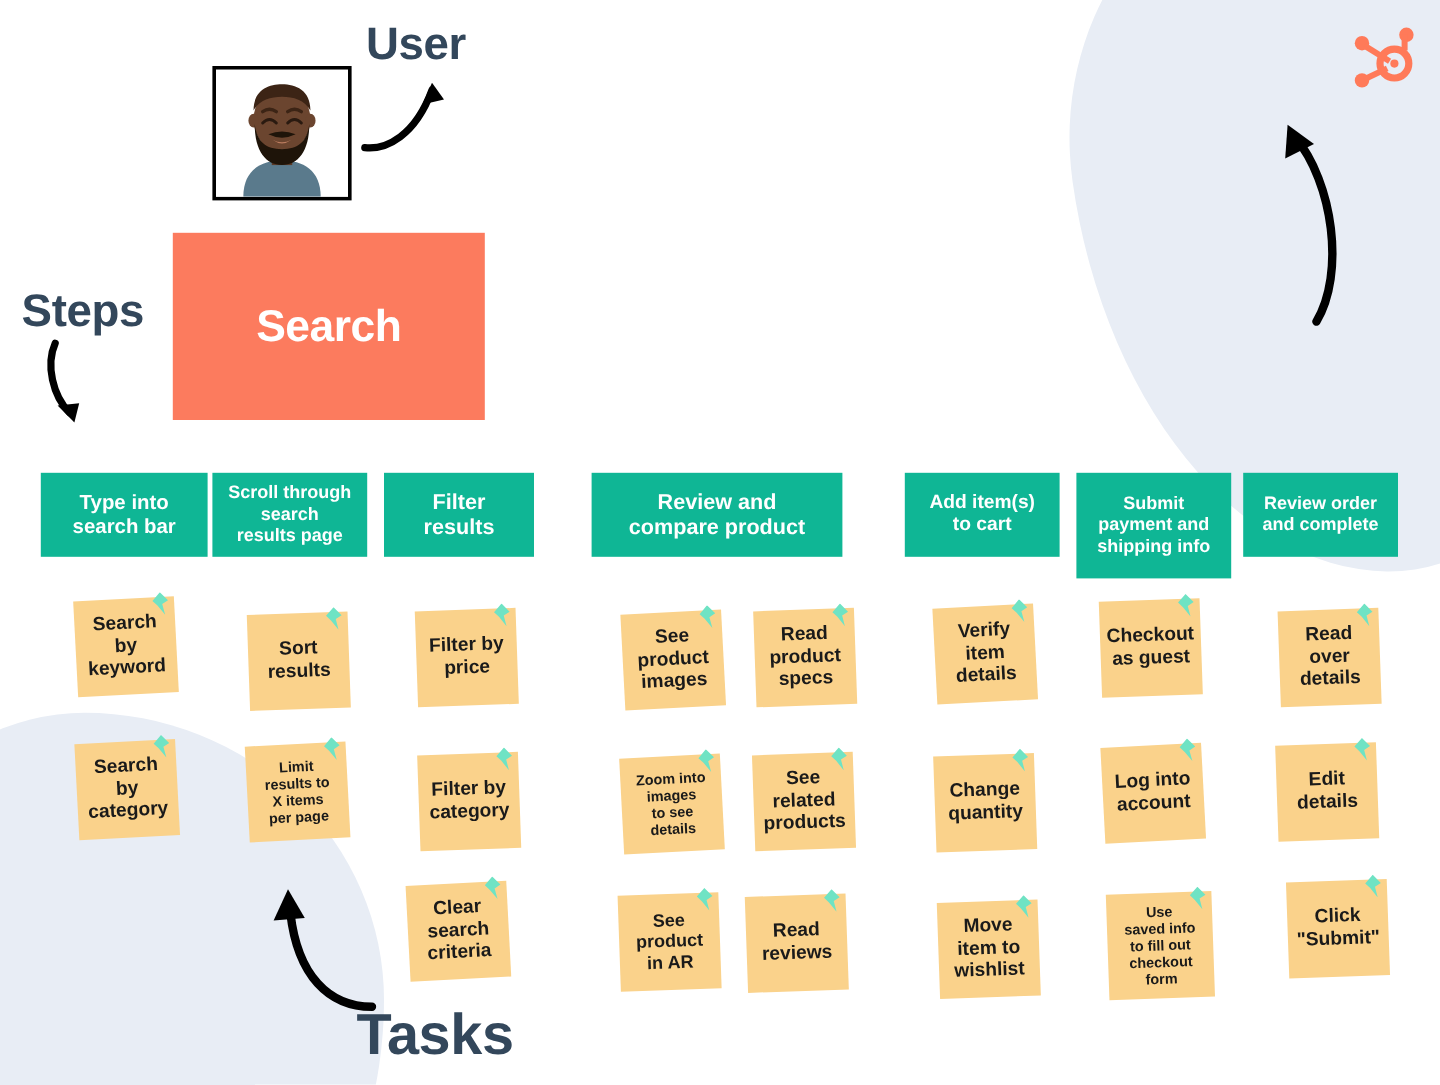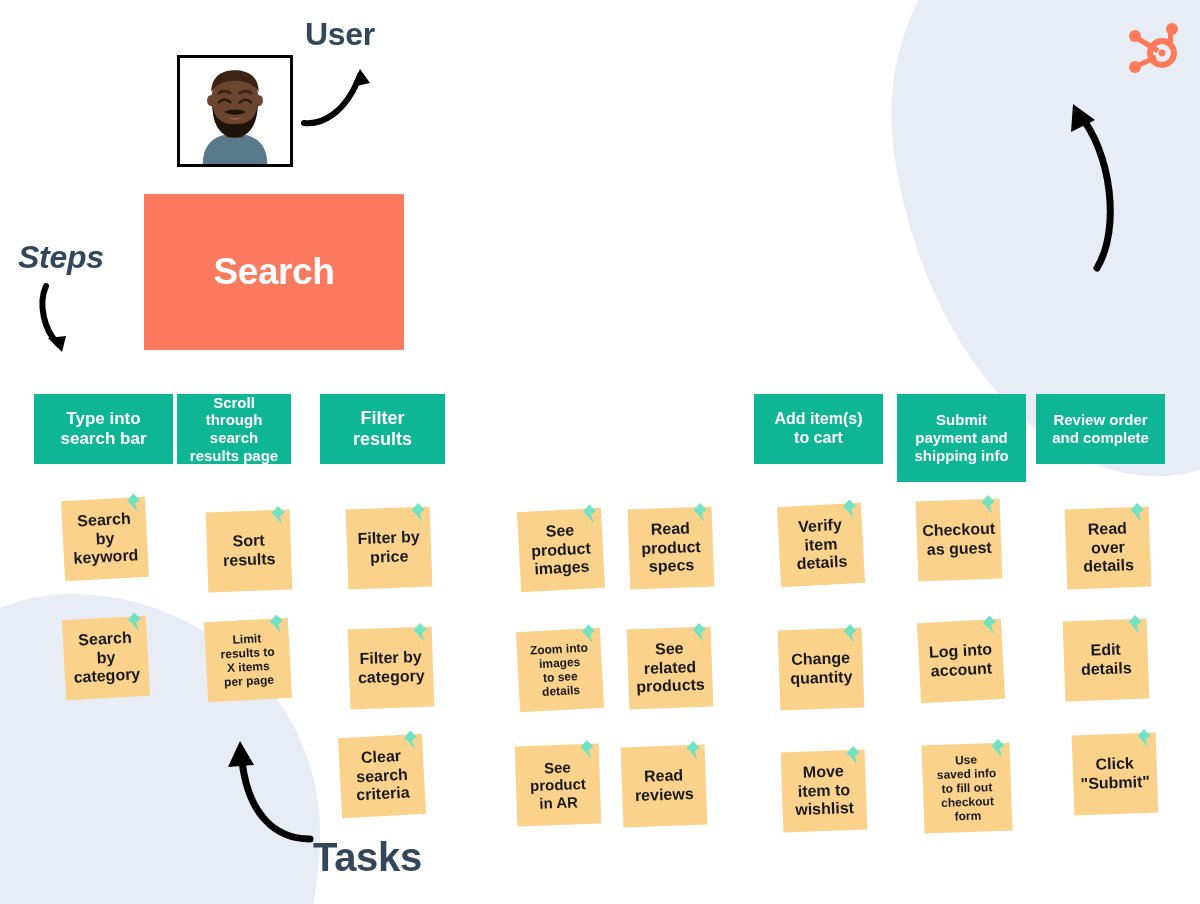--- a/index.html
+++ b/index.html
@@ -30,30 +30,30 @@
   .blob-bl {
     left: -160px; bottom: -210px;
     width: 480px; height: 520px;
     border-radius: 48% 52% 44% 56% / 56% 46% 54% 44%;
   }
 
   
   .sec-label {
     position: absolute;
     color: #33475B;
-    font-size: 32px;
+    font-size: 38px;
     font-weight: 700;
     letter-spacing: -0.3px;
     white-space: nowrap;
     z-index: 5;
   }
   #label-user      { left: 305px; top: 16px; }
-  #label-steps     { left: 18px;  top: 239px; font-style: italic; }
+  #label-steps     { left: 18px;  top: 239px; }
   #label-activities{ left: 950px; top: 57px; }
-  #label-tasks     { left: 297px; top: 835px; font-size: 40px; margin-left: 16px; }
+  #label-tasks     { left: 297px; top: 835px; font-size: 48px; }
 
   
   .arrow { position: absolute; z-index: 5; }
   #arrow-user       { left: 300px; top: 55px;  width: 82px;  height: 72px; }
   #arrow-steps      { left: 36px;  top: 282px; width: 46px;  height: 82px; }
   #arrow-activities { left: 1055px;top: 98px;  width: 70px;  height: 175px; }
   #arrow-tasks      { left: 222px; top: 735px; width: 92px;  height: 110px; }
 
   
   #hubspot-logo { position: absolute; right: 20px; top: 22px; width: 52px; height: 54px; z-index: 6; }
@@ -196,25 +196,27 @@
   </svg>
 
   <div class="sec-label" id="label-user">User</div>
   <div class="sec-label" id="label-steps">Steps</div>
   <div class="sec-label" id="label-tasks">Tasks</div>
 
   <div class="activity" style="left:144px; top:194px; width:260px; height:156px;">Search</div>
 
   <div class="step" style="left: 34px; top: 394px; width: 139px; height: 70px; font-size: 17px; white-space: pre-line;">Type into
 search bar</div>
-  <div class="step" style="left: 177px; top: 394px; width: 114px; height: 70px; font-size: 15px; white-space: pre-line;">Scroll through
+  <div class="step" style="left: 177px; top: 394px; width: 129px; height: 70px; font-size: 15px; white-space: pre-line;">Scroll through
 search
 results page</div>
   <div class="step" style="left: 320px; top: 394px; width: 125px; height: 70px; font-size: 18px; white-space: pre-line;">Filter
 results</div>
+  <div class="step" style="left: 493px; top: 394px; width: 209px; height: 70px; font-size: 18px; white-space: pre-line;">Review and
+compare product</div>
   <div class="step" style="left: 754px; top: 394px; width: 129px; height: 70px; font-size: 16px; white-space: pre-line;">Add item(s)
 to cart</div>
   <div class="step" style="left: 897px; top: 394px; width: 129px; height: 88px; font-size: 15px; white-space: pre-line;">Submit
 payment and
 shipping info</div>
   <div class="step" style="left: 1036px; top: 394px; width: 129px; height: 70px; font-size: 15px; white-space: pre-line;">Review order
 and complete</div>
 
   <div class="note" style="left:63px; top:499px; width:84px; height:80px; transform:rotate(-3deg);">
     <svg class="pin" viewBox="0 0 15 19">

